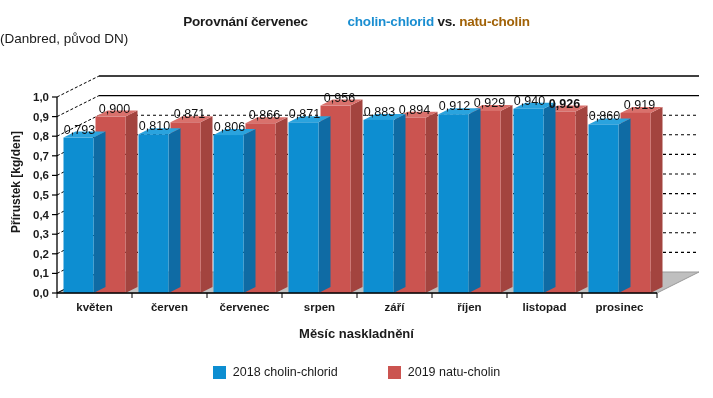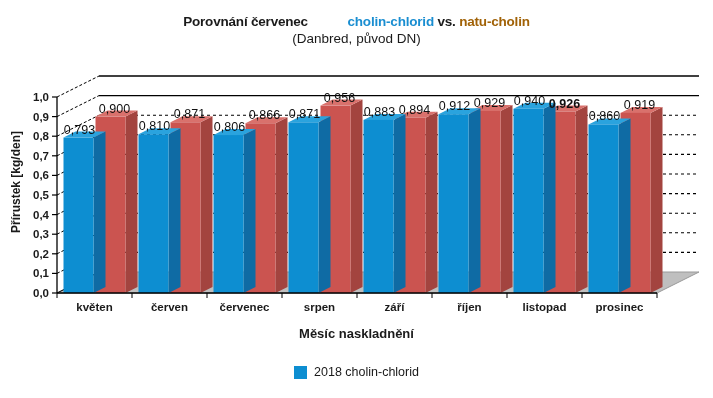--- a/index.html
+++ b/index.html
@@ -14,21 +14,21 @@
   #title-block{
     position:absolute;left:0;top:13px;width:713px;
     text-align:center;
     font-size:13.5px;font-weight:bold;color:#1a1a1a;
     line-height:18px;letter-spacing:-0.2px;
   }
   #title-block .t-blue{color:#1a8ed1;margin-left:36px;}
   #title-block .t-red{color:#cf4d44;}
   #title-line2{
     position:absolute;left:0;top:31px;width:713px;
-    text-align:center;font-size:13.5px;font-weight:normal;color:#1a1a1a;
+    font-size:13.5px;font-weight:normal;color:#1a1a1a;
   }
   
   #y-axis-title{
     position:absolute;
     left:-84px;top:175px;width:200px;
     transform:rotate(-90deg);
     transform-origin:center center;
     text-align:center;
     font-size:12px;font-weight:bold;color:#1a1a1a;
   }
@@ -226,13 +226,17 @@
     </g>
 </svg>
 
 <div id="x-axis-title">Měsíc naskladnění</div>
 
 <div id="legend">
   <div class="legend-item">
     <span class="legend-swatch" style="background: rgb(13, 142, 209);"></span>
     <span class="legend-label">2018 cholin-chlorid</span>
   </div>
+  <div class="legend-item">
+    <span class="legend-swatch" style="background: rgb(203, 84, 80);"></span>
+    <span class="legend-label">2019 natu-cholin</span>
+  </div>
 </div>
 
 </body></html>

